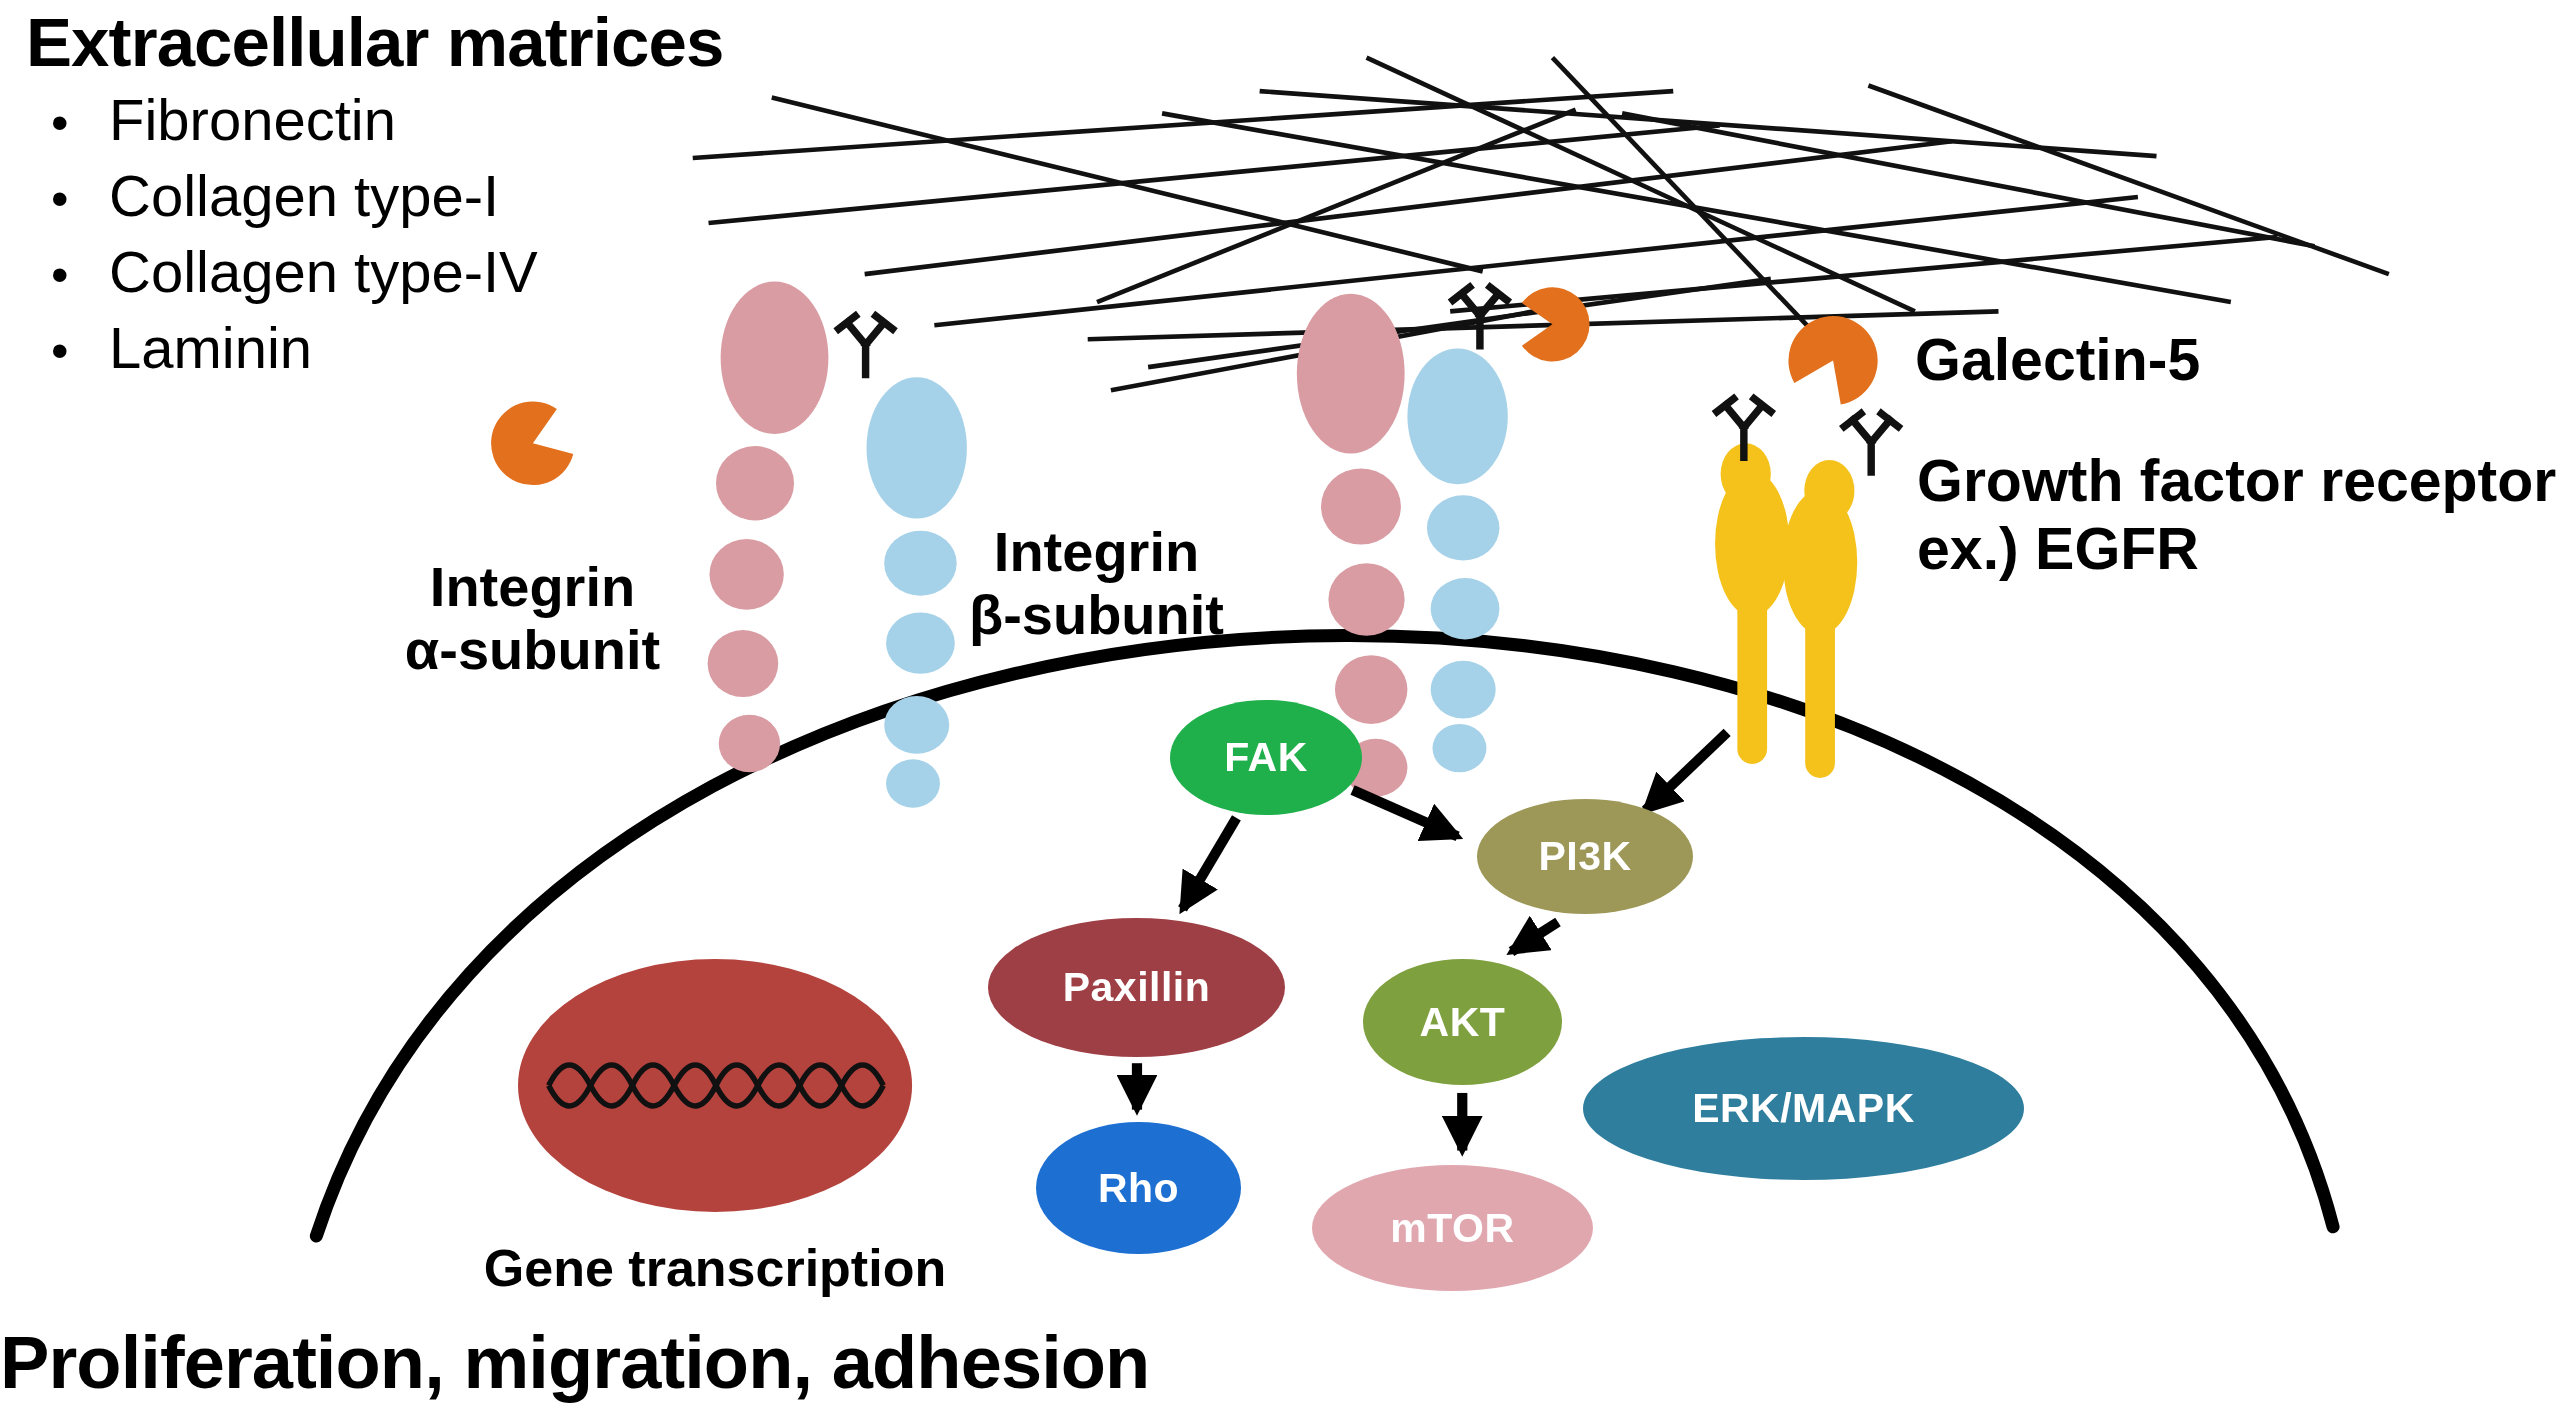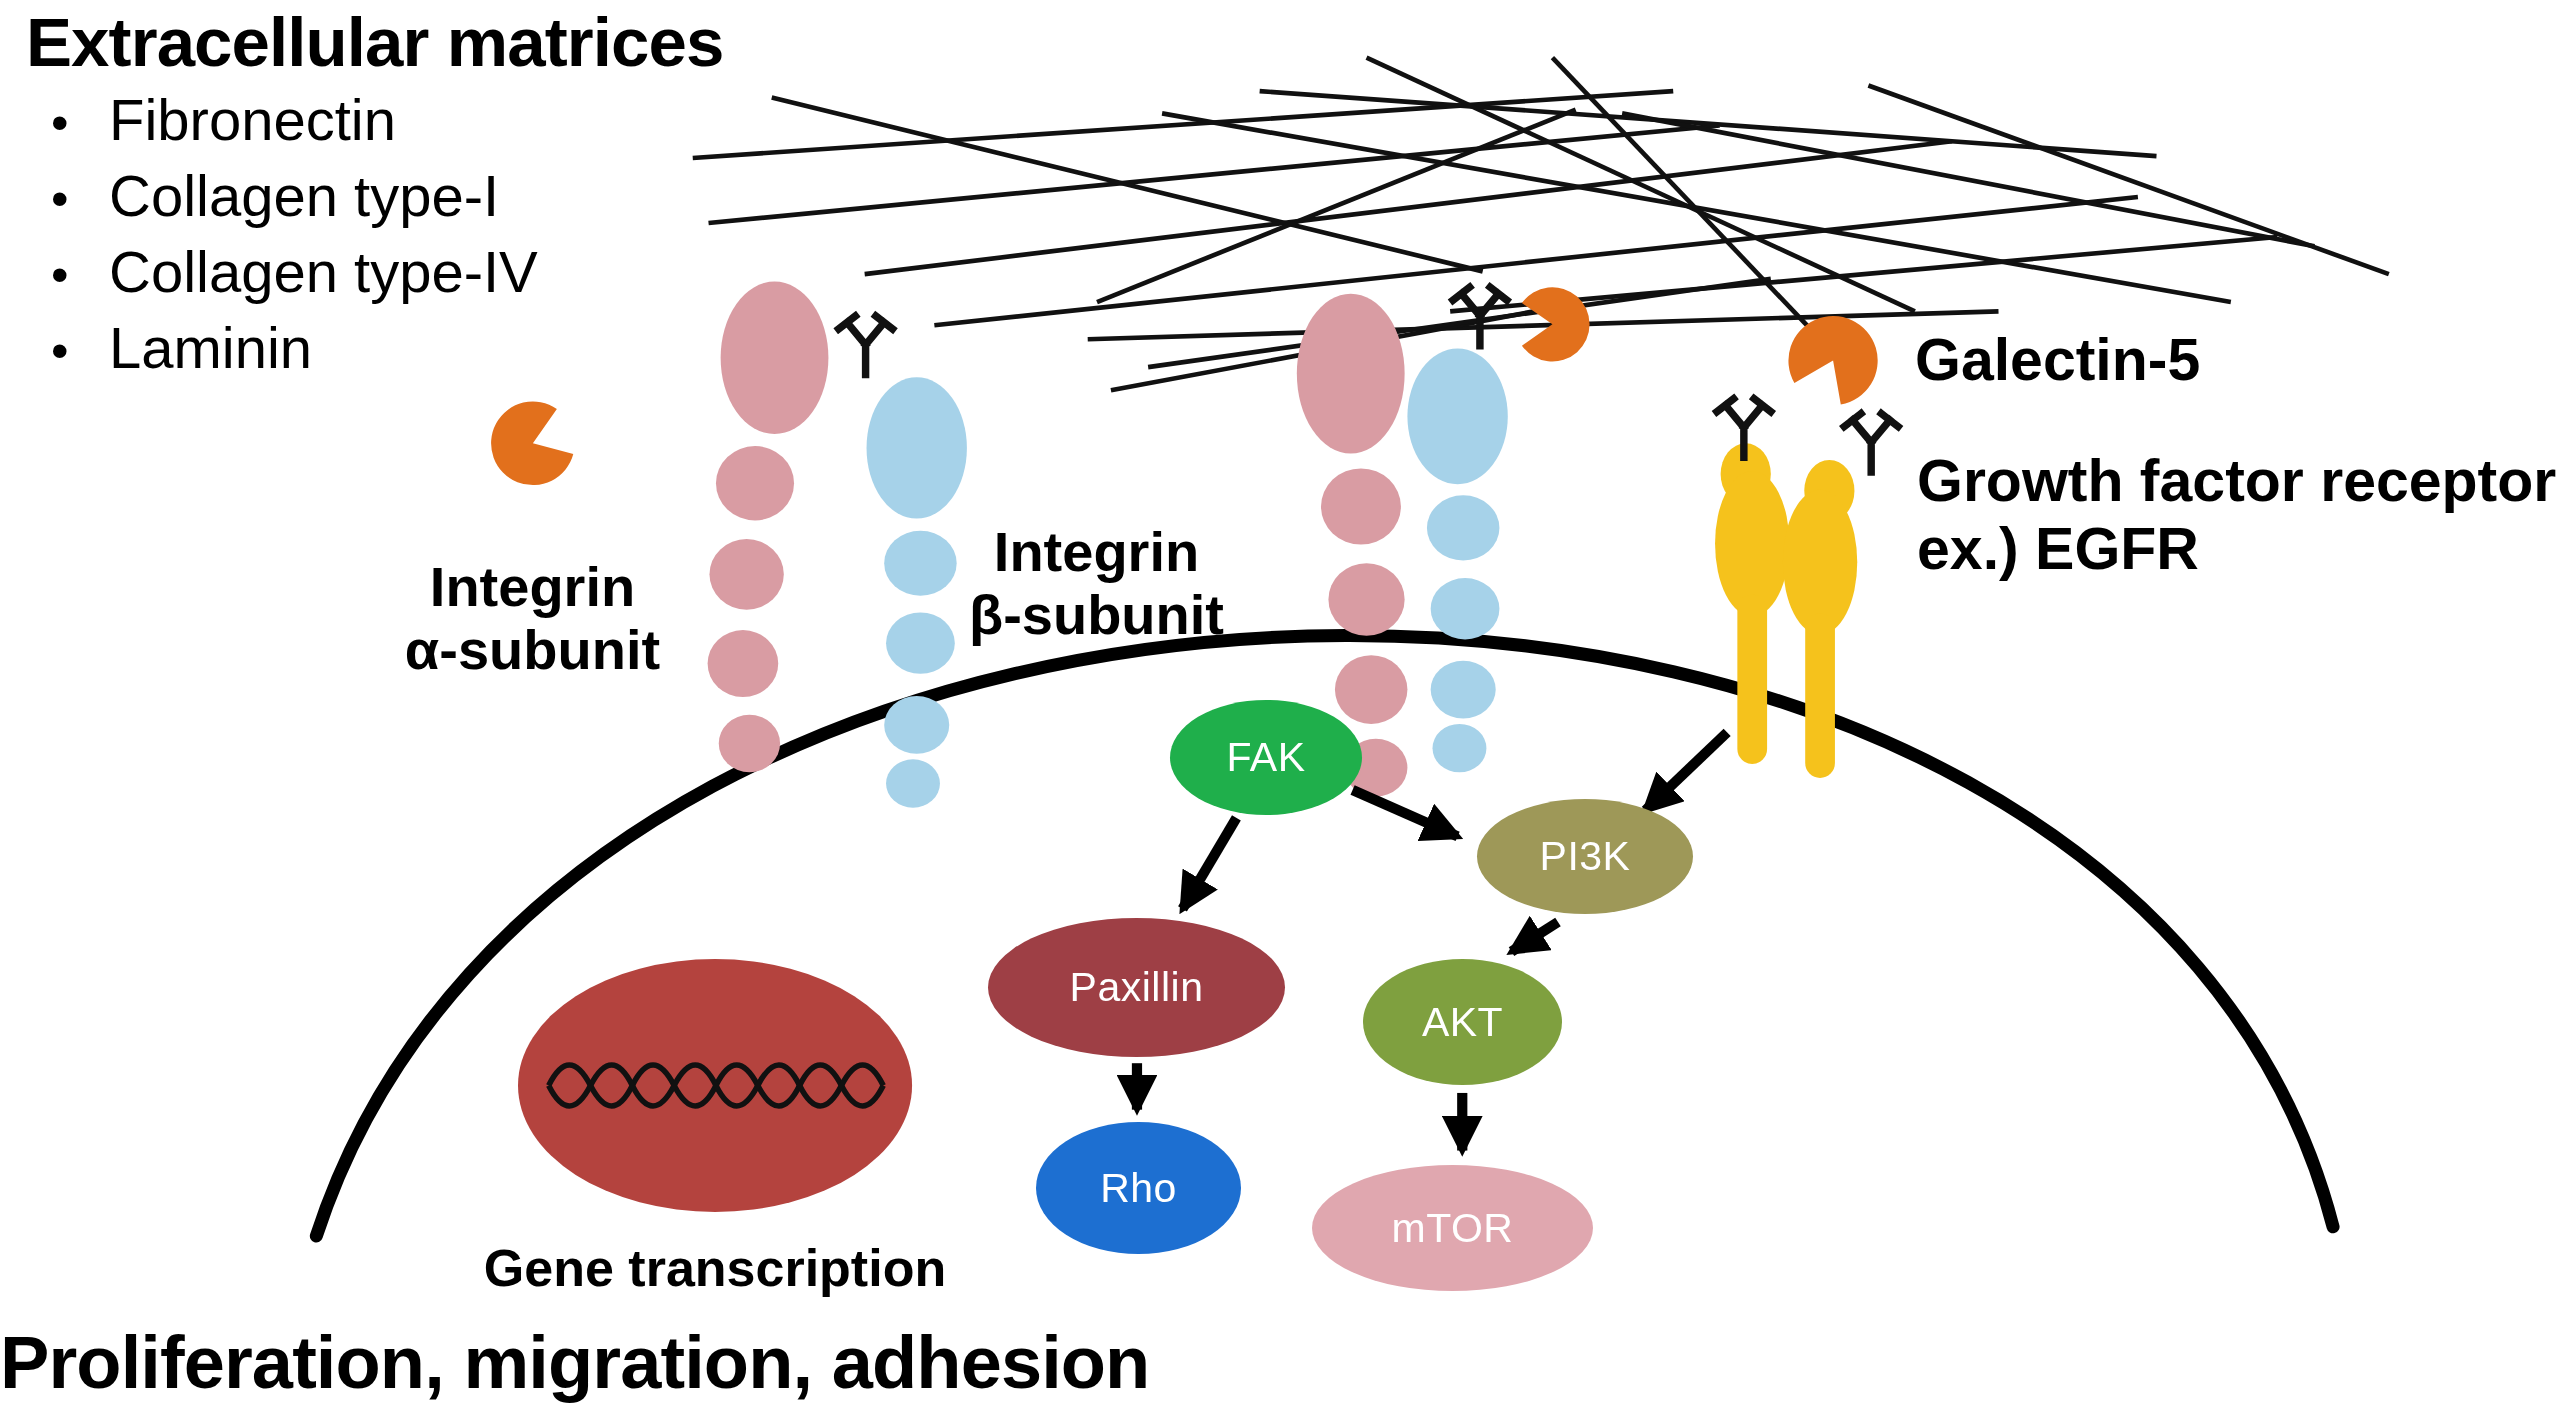--- a/index.html
+++ b/index.html
@@ -9,21 +9,21 @@
   }
   #bg-svg { position:absolute; left:0; top:0; width:2576px; height:1408px; }
   .lbl { position:absolute; color:#000; line-height:1.12; }
   .bold { font-weight:bold; }
   .center { text-align:center; }
   .heading { left:26px; top:3.7px; font-size:69px; font-weight:bold; letter-spacing:-0.9px; }
   .ecm-row { position:absolute; left:51px; display:flex; align-items:baseline; font-size:58px; }
   .ecm-row .dot { width:58px; font-size:50px; }
   .node {
     position:absolute; border-radius:50%; display:flex; align-items:center; justify-content:center;
-    color:#fff; font-weight:normal; font-size:41px; letter-spacing:0.5px;
+    color:#fff; font-weight:bold; font-size:41px; letter-spacing:0.5px;
   }
   .outcome {
     position:absolute; left:0; top:1320px; width:2576px; 
     font-size:74px; font-weight:bold; letter-spacing:-0.9px;
   }
 </style>
 </head>
 <body>
 
 <div id="canvas">
@@ -177,17 +177,20 @@
   </div>
   <div class="node" style="left: 1036px; top: 1122px; width: 205px; height: 132px; background: rgb(29, 111, 209);">
     <span>Rho</span>
   </div>
   <div class="node" style="left: 1363px; top: 959px; width: 199px; height: 126px; background: rgb(127, 160, 63);">
     <span>AKT</span>
   </div>
   <div class="node" style="left: 1312px; top: 1165px; width: 281px; height: 126px; background: rgb(224, 167, 175); text-align: center;">
     <span>mTOR</span>
   </div>
+  <div class="node" style="left: 1583px; top: 1037px; width: 441px; height: 143px; background: rgb(47, 126, 158);">
+    <span>ERK/MAPK</span>
+  </div>
 
   <div class="outcome">Proliferation, migration, adhesion</div>
 
 </div>
 
 
 </body></html>

